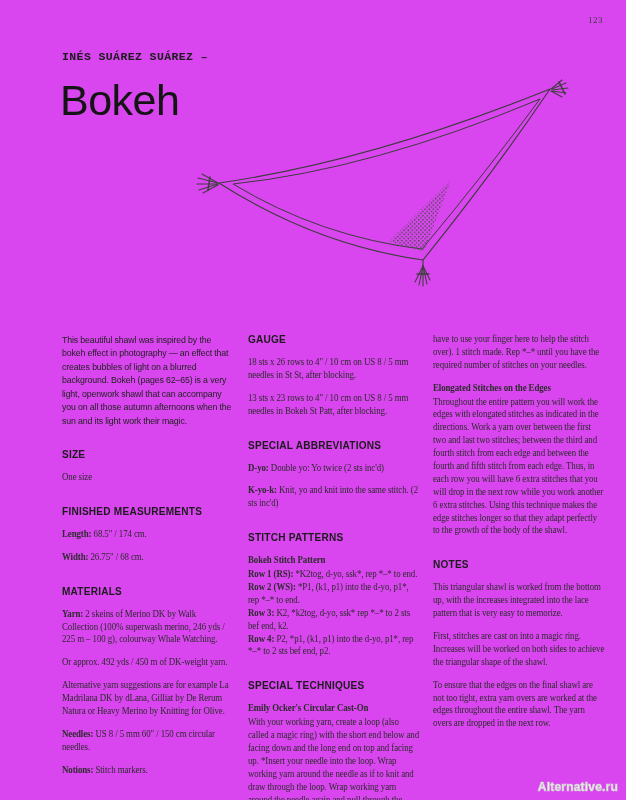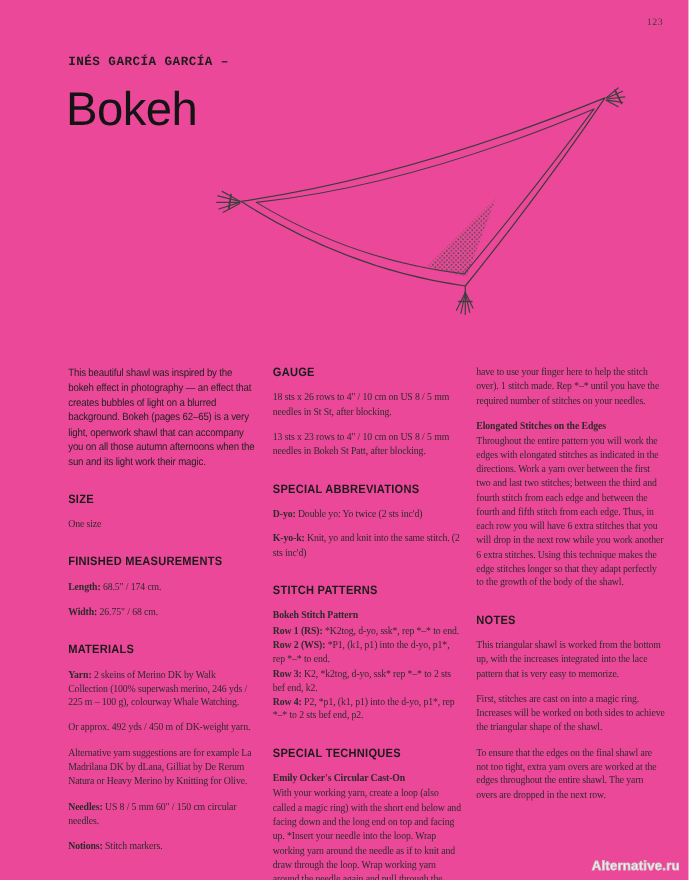--- a/index.html
+++ b/index.html
@@ -1,17 +1,17 @@
 <!DOCTYPE html>
 <html><head>
 <meta charset="utf-8">
 <style>
   html,body{margin:0;padding:0;background:#ffffff;}
   .page{
-    position:relative;width:626px;height:800px;background:#ec4899;
+    position:relative;width:626px;height:800px;background:#d946ef;
     overflow:hidden;font-family:"Liberation Serif",serif;color:#2b2b2b;
   }
   .pagenum{
     position:absolute;top:15px;right:23px;
     font-family:"Liberation Serif",serif;font-size:9px;color:#3d3d3d;letter-spacing:.5px;
   }
   .author{
     position:absolute;left:62px;top:50px;
     font-family:"Liberation Mono",monospace;font-weight:700;
     font-size:11.5px;letter-spacing:.4px;color:#1c1c1c;white-space:nowrap;
@@ -55,21 +55,21 @@
     color:#f1f1f1;-webkit-text-stroke:.7px #cfcfcf;letter-spacing:.2px;
   }
 </style>
 </head>
 <body>
 
 <div class="page">
 
   <div class="pagenum">123</div>
 
-  <div class="author">INÉS GARCÍA GARCÍA –</div>
+  <div class="author">INÉS SUÁREZ SUÁREZ –</div>
   <h1 class="title">Bokeh</h1>
 
   <svg class="shawl" viewBox="0 0 388 215" xmlns="http://www.w3.org/2000/svg">
     <defs>
       <pattern id="stip" width="4.2" height="4.2" patternUnits="userSpaceOnUse">
         <circle cx="1.1" cy="1.1" r=".8" fill="#4a4a4a"></circle>
         <circle cx="3.2" cy="3.2" r=".8" fill="#4a4a4a"></circle>
       </pattern>
     </defs>
 

